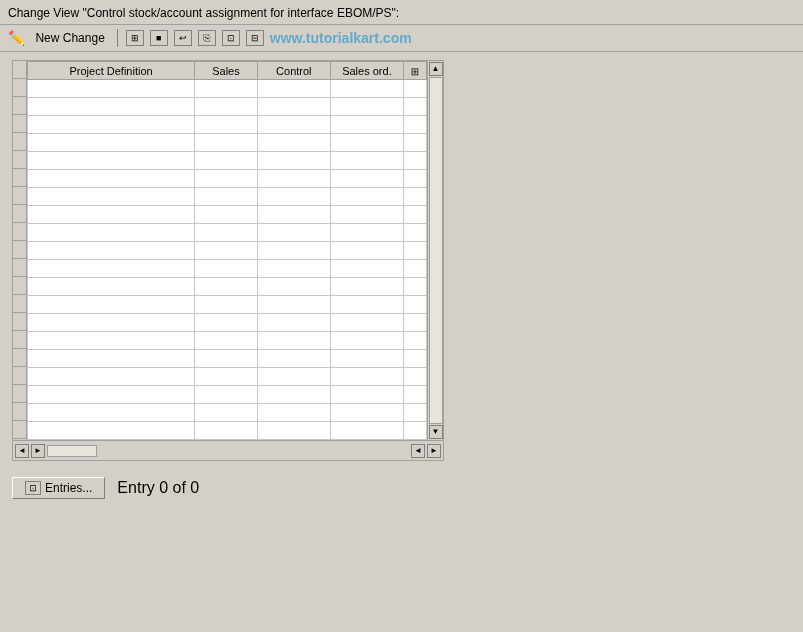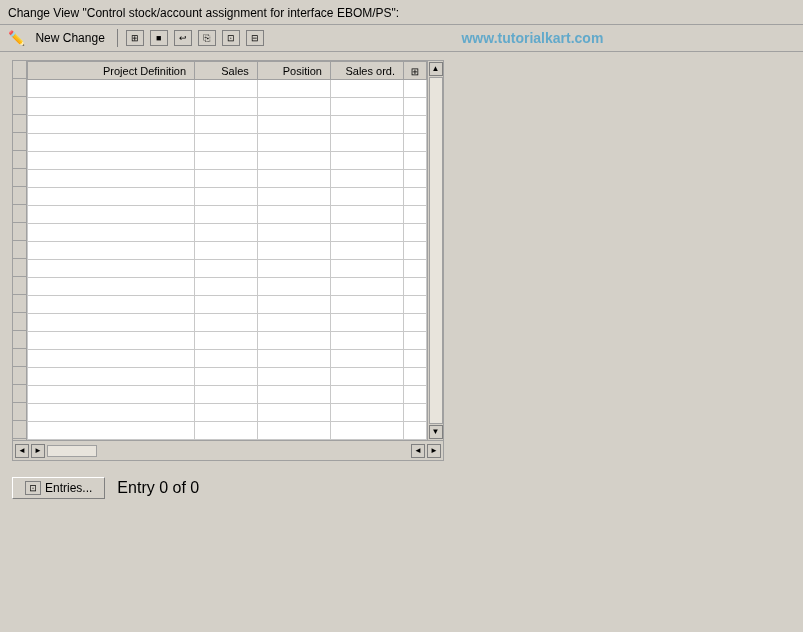--- a/index.html
+++ b/index.html
@@ -49,21 +49,20 @@
       background: #d4d0c8;
       border: 1px solid #808080;
       font-size: 9px;
       text-align: center;
       line-height: 14px;
       cursor: pointer;
     }
 
     .watermark {
       flex: 1;
-      text-align: center;
       color: #3399cc;
       font-size: 14px;
       font-style: normal;
       font-weight: bold;
       opacity: 0.7;
     }
 
     .main-content {
       padding: 8px;
       display: flex;
@@ -107,21 +106,21 @@
     table {
       width: 100%;
       border-collapse: collapse;
       table-layout: fixed;
     }
 
     thead th {
       background: #d4d0c8;
       border: 1px solid #a0a0a0;
       padding: 2px 8px;
-      text-align: right;
+      text-align: center;
       font-weight: normal;
       font-size: 11px;
       height: 18px;
       white-space: nowrap;
       overflow: hidden;
     }
 
     tbody td {
       border: 1px solid #c8c8c8;
       height: 18px;
@@ -304,21 +303,21 @@
           <div class="row-header-cell"></div>
           <div class="row-header-cell"></div>
         </div>
 
         <div class="data-area">
           <table>
             <thead>
               <tr>
                 <th class="col-proj-def">Project Definition</th>
                 <th class="col-plant">Sales</th>
-                <th class="col-project">Position</th>
+                <th class="col-project">Control</th>
                 <th class="col-sales">Sales ord.</th>
                 <th class="col-icon col-icon-header">
                   <span style="font-size:10px; cursor:pointer;">⊞</span>
                 </th>
               </tr>
             </thead>
             <tbody>
               <tr class="">
                   <td></td>
                   <td></td>

